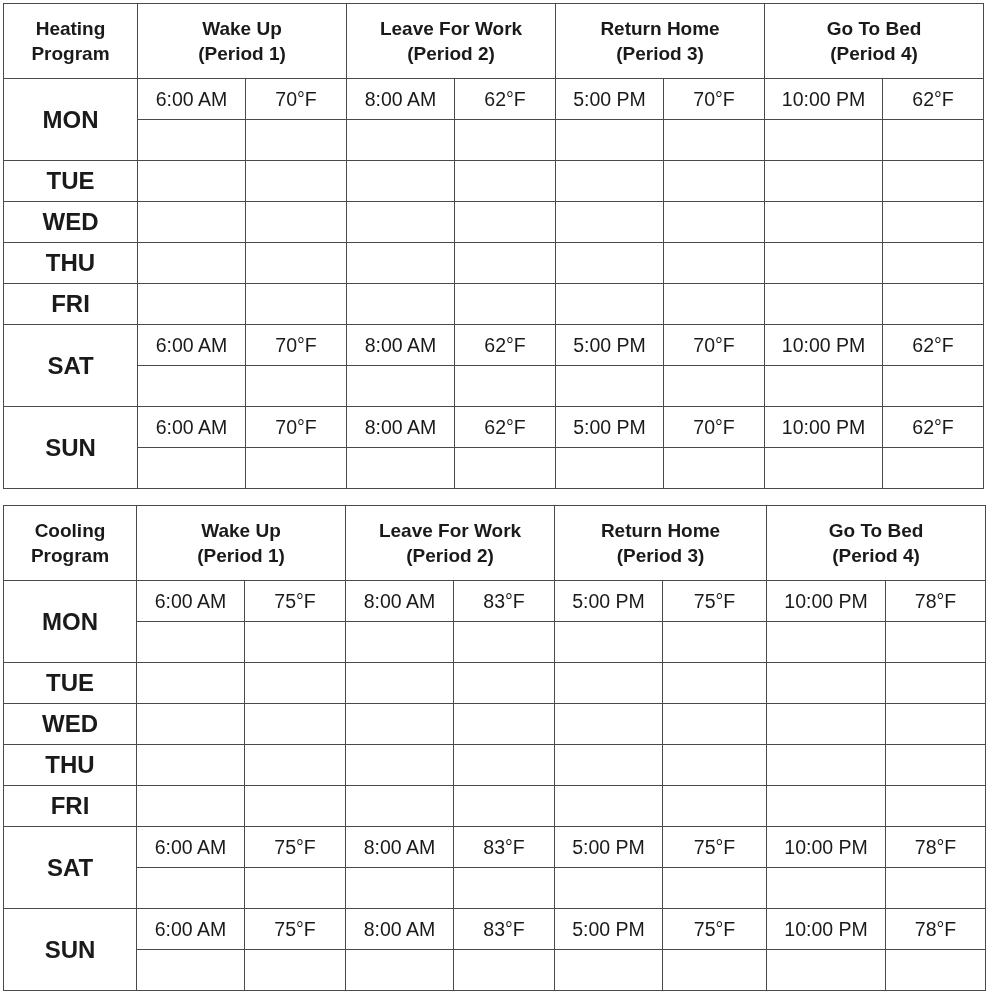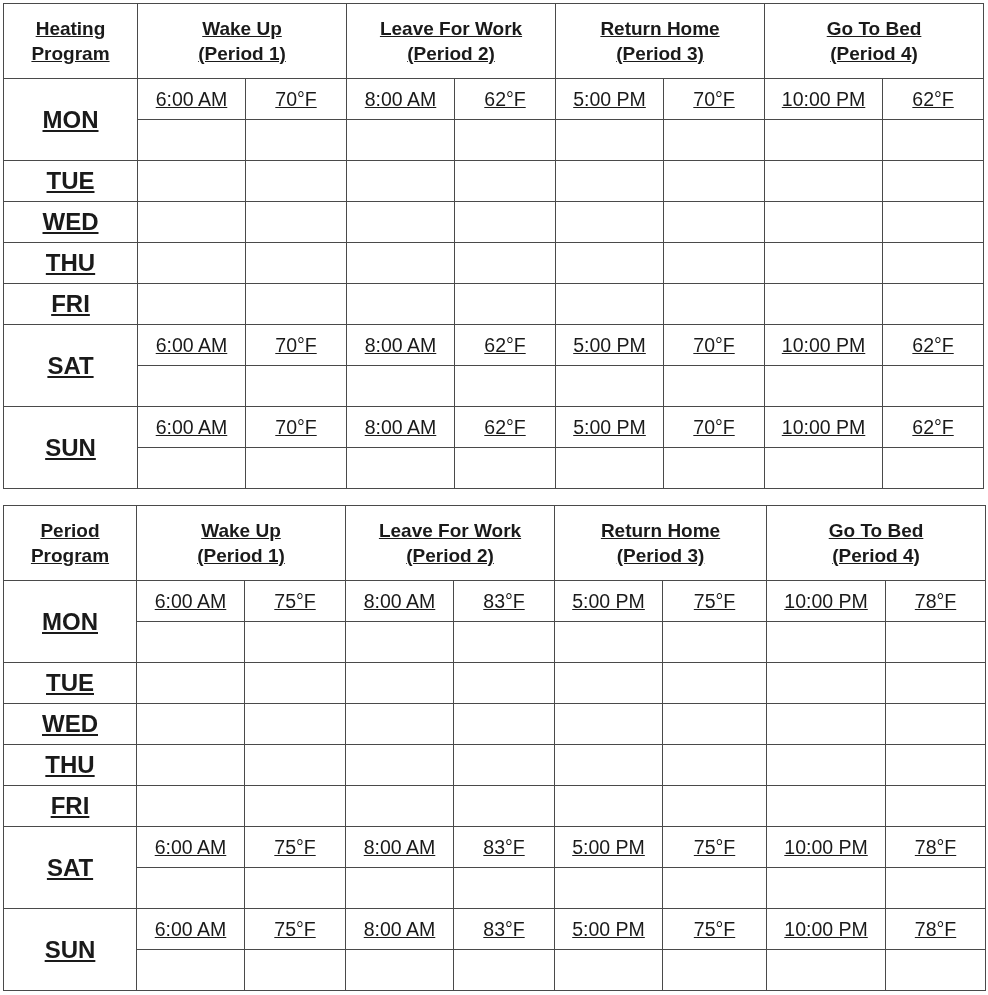--- a/index.html
+++ b/index.html
@@ -1,18 +1,18 @@
 <!DOCTYPE html>
 <html><head>
 <meta charset="utf-8">
 <style>
   html, body { margin: 0; padding: 0; background: #ffffff; }
   body { width: 988px; height: 995px; position: relative; overflow: hidden;
          font-family: "Liberation Sans", sans-serif; color: #1a1a1a; }
-  table.prog { position: absolute; border-collapse: collapse; table-layout: fixed; text-decoration: underline; }
+  table.prog { position: absolute; border-collapse: collapse; table-layout: fixed; }
   table.prog td, table.prog th { border: 1.5px solid #4a4a4a; padding: 0; text-align: center; vertical-align: middle; }
   table.prog th { font-weight: bold; font-size: 19px; line-height: 25px; }
   table.prog td { font-size: 19.5px; }
   table.prog td.day { font-weight: bold; font-size: 24px; }
   #heating { left: 3px; top: 3px; width: 980px; }
   #cooling { left: 3px; top: 505px; width: 982px; }
   tr.hdr { height: 75px; }
   tr.r { height: 41px; }
 </style>
 </head>
@@ -162,21 +162,21 @@
       <col style="width:101px">
       <col style="width:108px">
       <col style="width:101px">
       <col style="width:108px">
       <col style="width:104px">
       <col style="width:119px">
       <col style="width:100px">
   </colgroup>
   <tbody>
       <tr class="hdr">
-    <th><span>Period</span><br><span>Program</span></th>
+    <th><span>Cooling</span><br><span>Program</span></th>
     <th colspan="2"><span>Wake Up</span><br><span>(Period 1)</span></th>
     <th colspan="2"><span>Leave For Work</span><br><span>(Period 2)</span></th>
     <th colspan="2"><span>Return Home</span><br><span>(Period 3)</span></th>
     <th colspan="2"><span>Go To Bed</span><br><span>(Period 4)</span></th>
   </tr>
 
   <tr class="r">
     <td rowspan="2" class="day">MON</td>
     <td>6:00 AM</td>
     <td>75°F</td>

